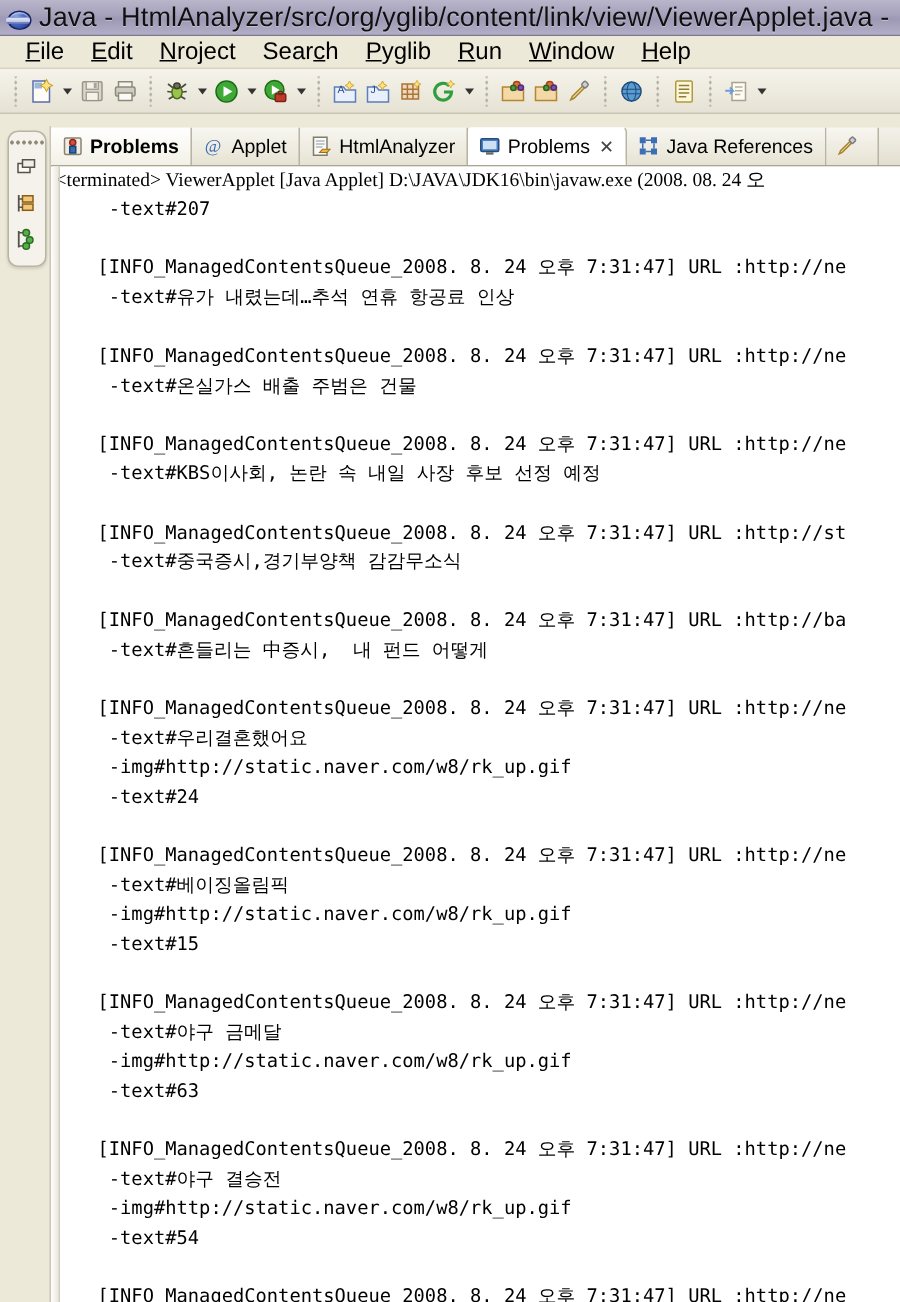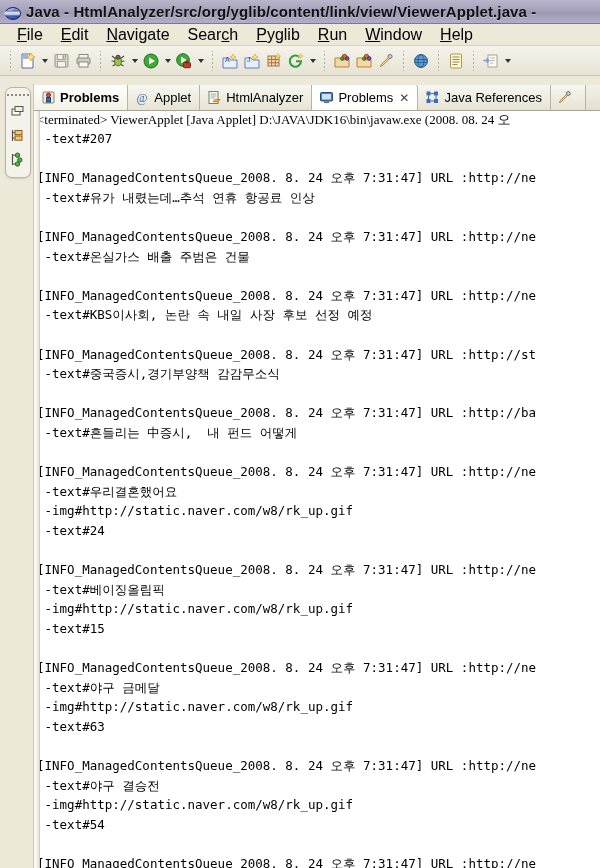--- a/index.html
+++ b/index.html
@@ -35,21 +35,21 @@
     border:1px solid #1b2464;
     box-shadow:inset 0 1px 1px rgba(255,255,255,.6);
   }
   .title-ico .band{
     position:absolute;left:0px;top:7px;width:16px;height:3px;
     background:linear-gradient(to bottom,#dfe4f5,#b8c2e6);
     border-top:1px solid #8f9ccc;border-bottom:1px solid #6a78b5;
     border-radius:2px;
   }
   .title-text{
-    font-size:15px;font-weight:bold;color:#101010;
+    font-size:18px;font-weight:normal;color:#101010;
     letter-spacing:0.1px;white-space:nowrap;
     text-shadow:0 1px 0 rgba(255,255,255,.35);
     text-align:center;
   }
   
   .menubar{
     height:22px;
     background:#ece9d8;
     border-bottom:1px solid #d7d3c4;
     display:flex;align-items:center;
@@ -162,21 +162,21 @@
   }
   .log{
     padding:0 0 0 2px;
     font-family:"DejaVu Sans Mono","Liberation Mono",monospace;
     font-size:12.5px;
     line-height:19.6px;
     color:#000;
     white-space:pre;
     overflow:hidden;
   }
-  .log div{height:19.6px;overflow:hidden;}
+  .log div{height:19.6px;overflow:hidden;padding-left:28px;}
   .cscroll{
     position:absolute;left:34px;top:111px;width:5px;bottom:0;
     background:linear-gradient(to right,#ffffff,#e9e6da);
     border-right:1px solid #cfcbbd;
   }
 </style>
 </head>
 <body>
 
 <div class="app">
@@ -185,21 +185,21 @@
     <span class="title-ico">
       <span class="sphere"></span>
         <span class="band"></span>
     </span>
     <span class="title-text">Java - HtmlAnalyzer/src/org/yglib/content/link/view/ViewerApplet.java -</span>
   </div>
 
   <div class="menubar">
     <div class="menuitem"><u>F</u><span>ile</span></div>
     <div class="menuitem"><u>E</u><span>dit</span></div>
-    <div class="menuitem"><u>N</u><span>avigate</span></div>
+    <div class="menuitem"><u>N</u><span>roject</span></div>
     <div class="menuitem">Sear<u>c</u>h</div>
     <div class="menuitem"><u>P</u><span>yglib</span></div>
     <div class="menuitem"><u>R</u><span>un</span></div>
     <div class="menuitem"><u>W</u><span>indow</span></div>
     <div class="menuitem"><u>H</u><span>elp</span></div>
   </div>
 
   <div class="toolbar">
     <div class="tgrip"></div>
 

